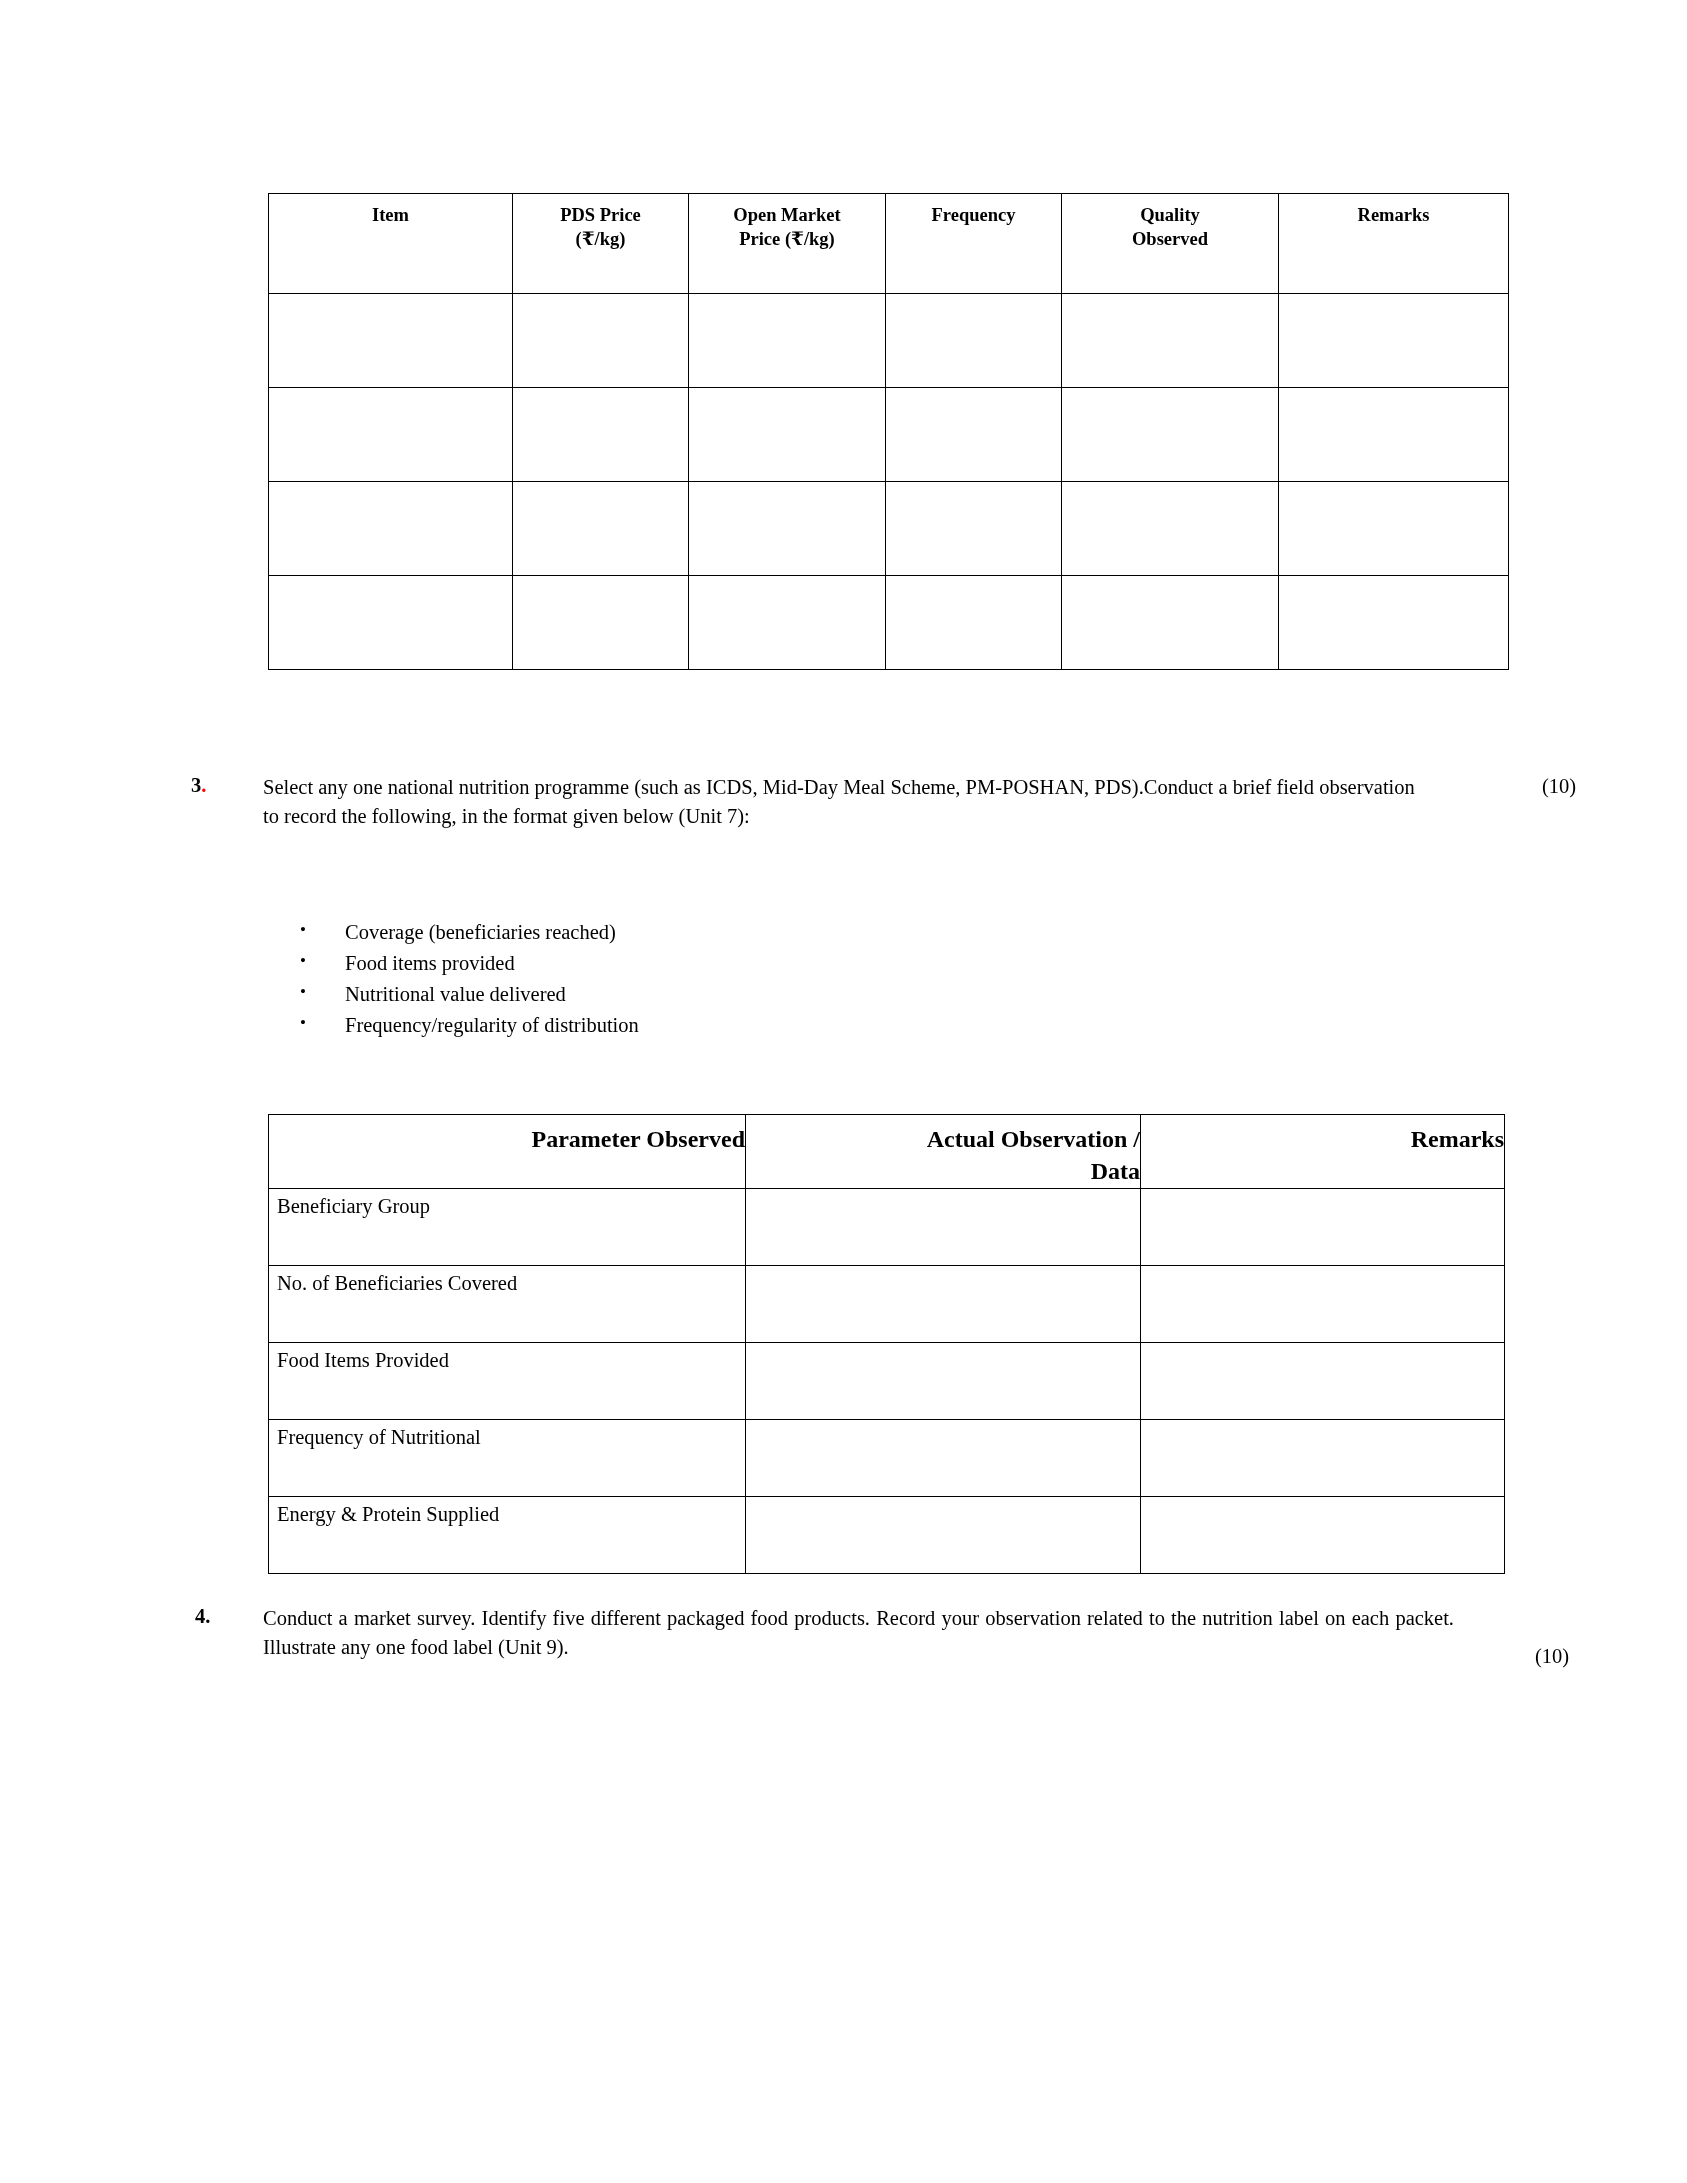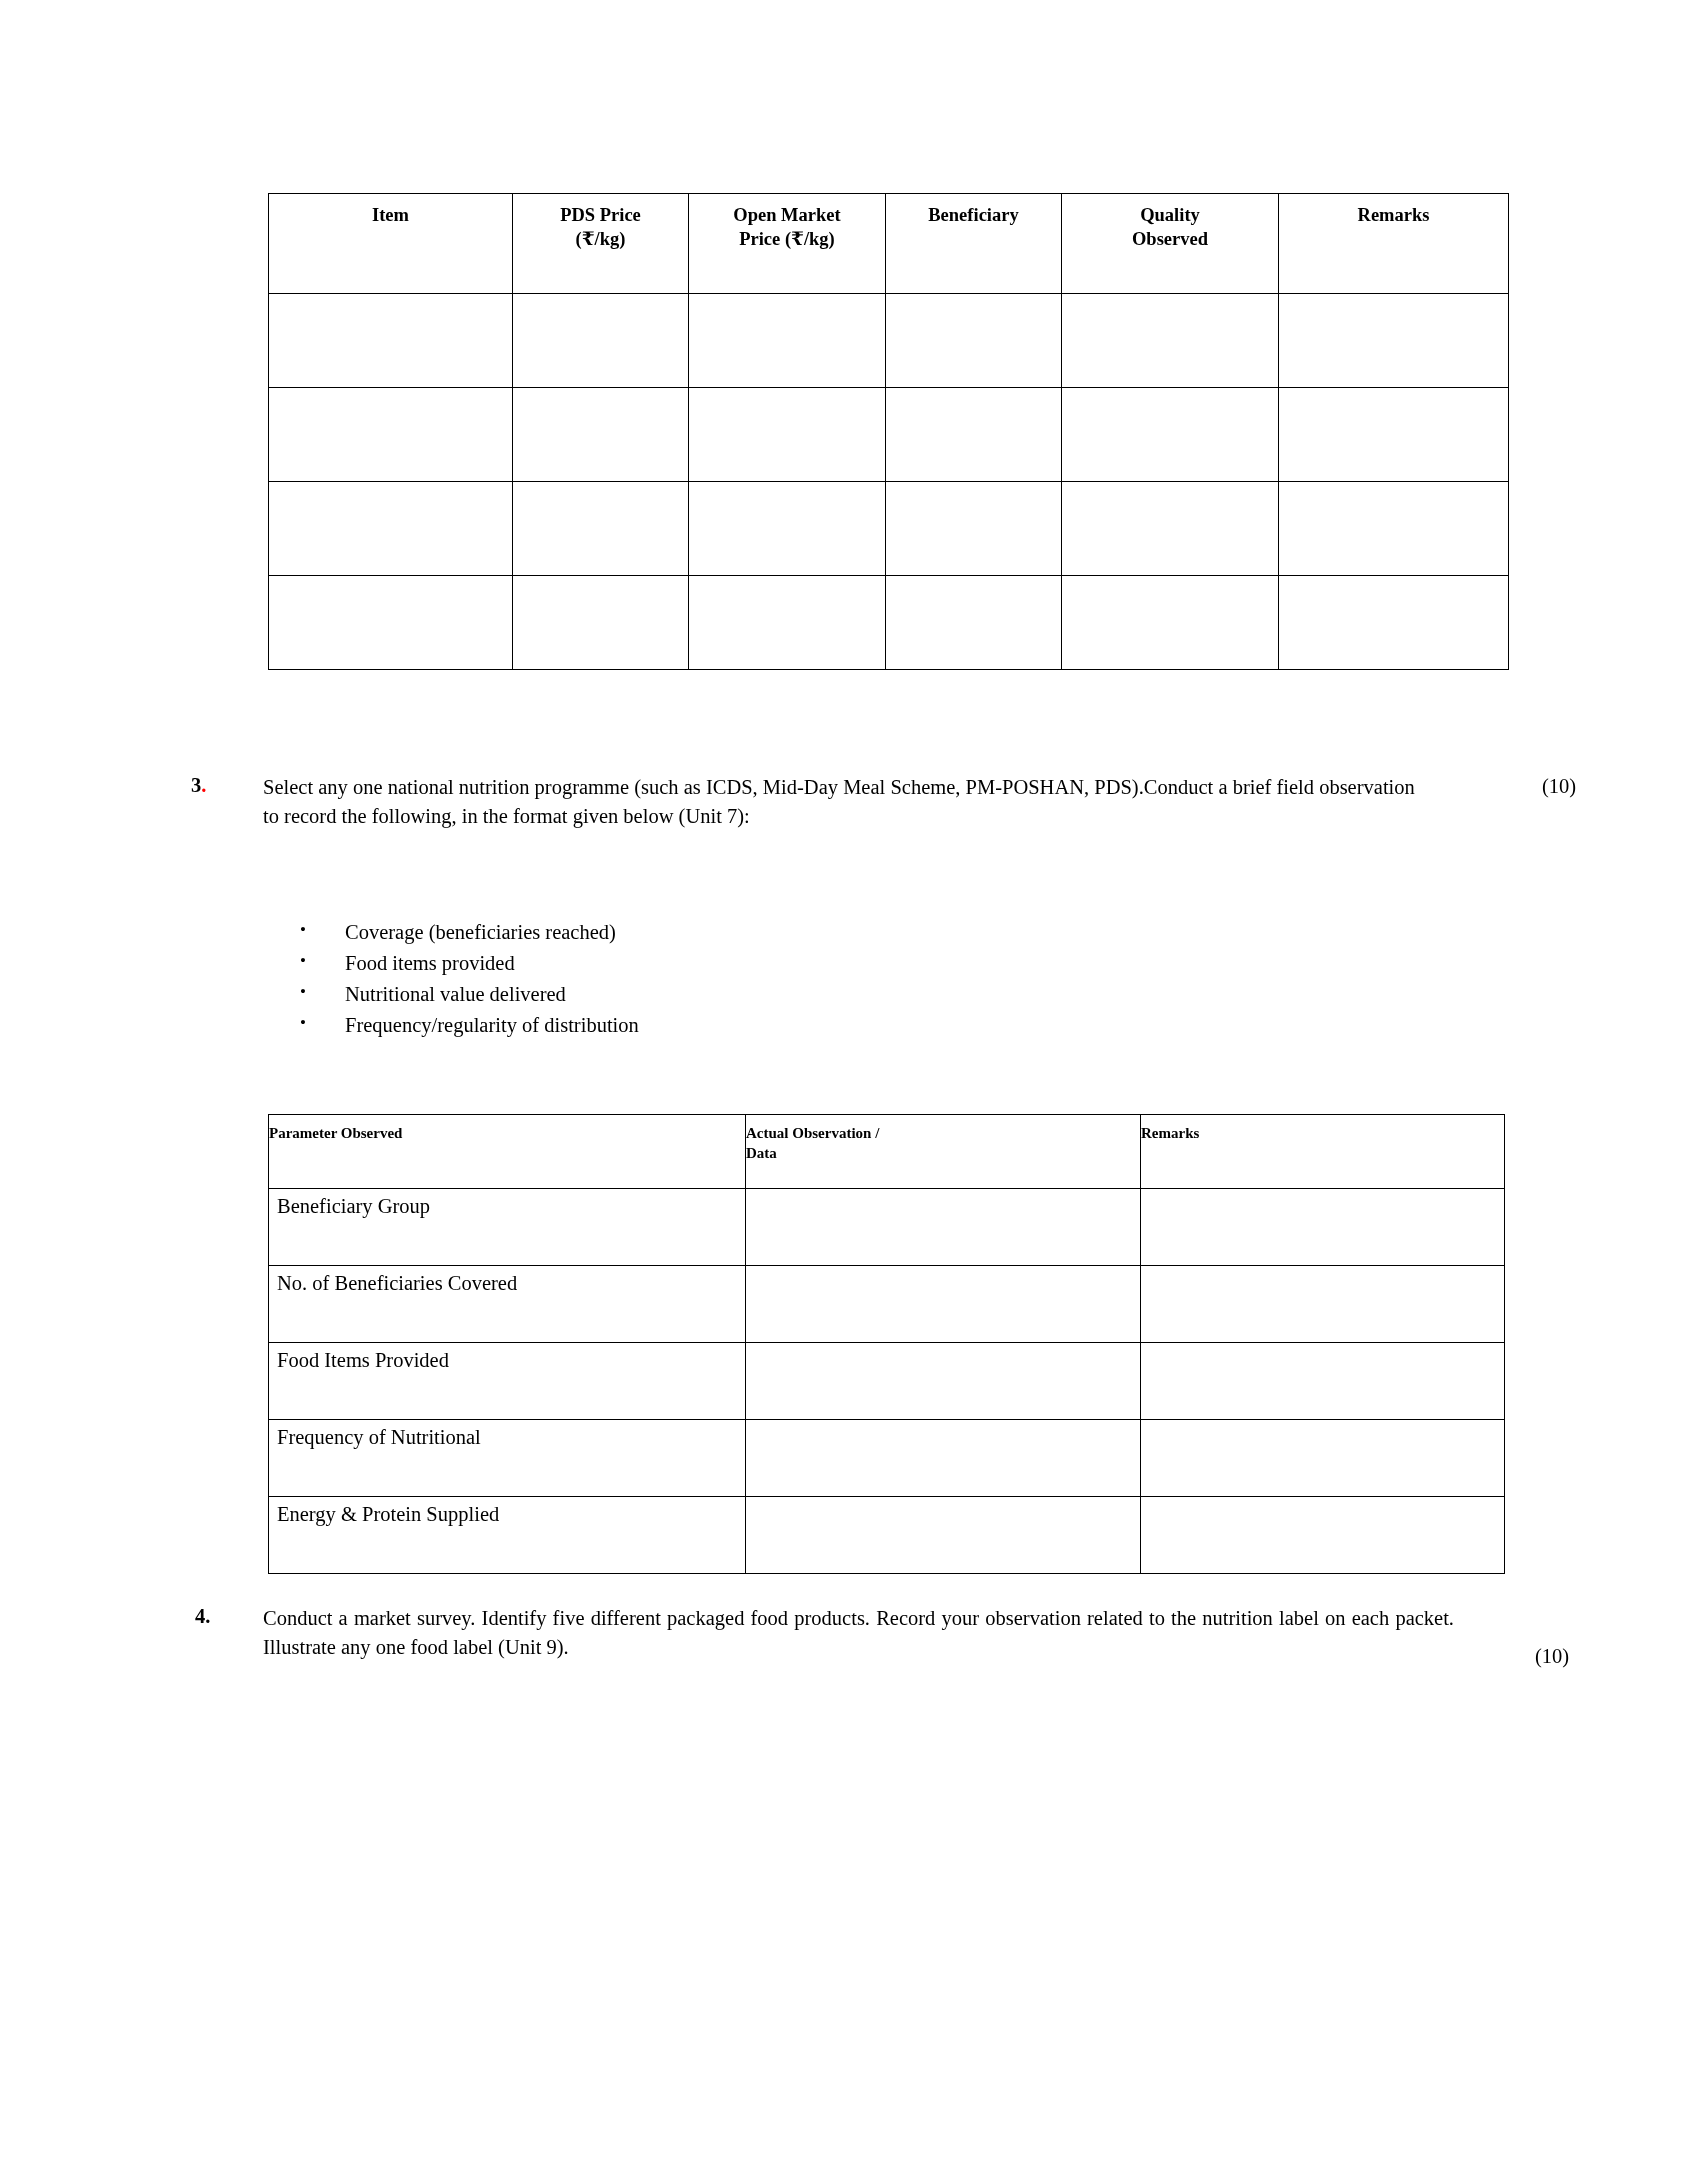--- a/index.html
+++ b/index.html
@@ -107,23 +107,23 @@
     width: 1233px;
     border-collapse: collapse;
     table-layout: fixed;
   }
   .tbl2 td {
     border: 1.3px solid #000000;
     padding: 0;
     vertical-align: top;
   }
   .tbl2 .hdr {
-    text-align: left;
+    text-align: right;
     font-weight: bold;
-    font-size: 15px;
+    font-size: 24px;
     line-height: 1.32;
     padding-top: 9.3px;
     height: 64px;
     border-radius: 9px;
   }
   .tbl2 .rowlabel {
     font-size: 20.5px;
     padding: 6px 0 0 8px;
     height: 70px;
   }
@@ -153,21 +153,21 @@
         <tr>
       <td class="hdr c-item">Item</td>
       <td class="hdr c-pds">
         <div>PDS Price</div>
         <div>(₹/kg)</div>
       </td>
       <td class="hdr c-open">
         <div>Open Market</div>
         <div>Price (₹/kg)</div>
       </td>
-      <td class="hdr c-diff">Beneficiary</td>
+      <td class="hdr c-diff">Frequency</td>
       <td class="hdr c-qual">
         <div>Quality</div>
         <div>Observed</div>
       </td>
       <td class="hdr c-rem">Remarks</td>
     </tr>
     <tr>
       <td class="blank"></td>
       <td class="blank"></td>
       <td class="blank"></td>

